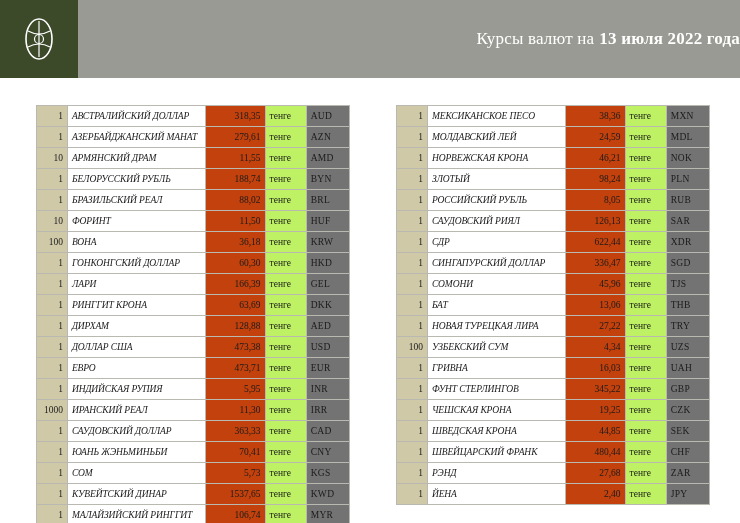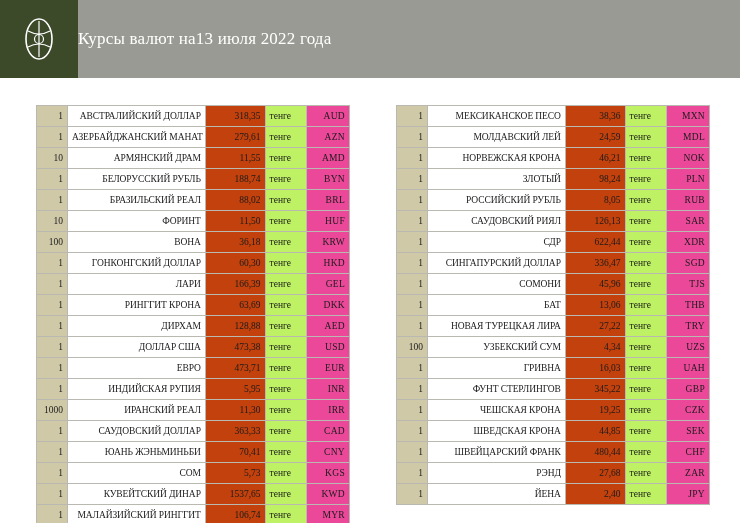--- a/index.html
+++ b/index.html
@@ -35,28 +35,29 @@
   .logo-mark {
     width: 34px; height: 44px;
     display: block;
   }
   .header-title {
     position: absolute;
     left: 78px; top: 0;
     width: 662px; height: 78px;
     display: flex;
     align-items: center;
-    justify-content: flex-start;
+    justify-content: flex-end;
     color: #ffffff;
     font-size: 17px;
     font-family: "Liberation Serif", serif;
     letter-spacing: 0.2px;
   }
   .header-title .date-strong {
-    font-weight: normal;
+    font-weight: bold;
+    margin-left: 5px;
   }
 
   
   .col-left {
     position: absolute;
     left: 36px; top: 105px;
     width: 314px;
   }
   .col-right {
     position: absolute;
@@ -80,43 +81,44 @@
   }
   td.c-qty {
     width: 30px;
     text-align: right;
     background: #cfc9a8;
     font-size: 8.5px;
     padding-right: 4px;
   }
   td.c-name {
     width: 134px;
-    text-align: right;
+    text-align: left;
     background: #ffffff;
     letter-spacing: -0.1px;
     font-size: 9px;
+    font-style: italic;
   }
   td.c-val {
     width: 58px;
     text-align: right;
     background: #c2410c;
     font-size: 8.5px;
   }
   td.c-cur {
     width: 40px;
     text-align: left;
     background: #bef264;
     font-size: 8px;
     color: #3a3a3a;
     padding-left: 5px;
   }
   td.c-code {
     width: 42px;
-    text-align: right;
-    background: #ec4899;
+    text-align: left;
+    background: #737373;
     font-size: 8.5px;
     color: #4a4a3d;
     letter-spacing: 0.3px;
   }
 </style>
 </head>
 <body>
 
 <div class="page">
 

